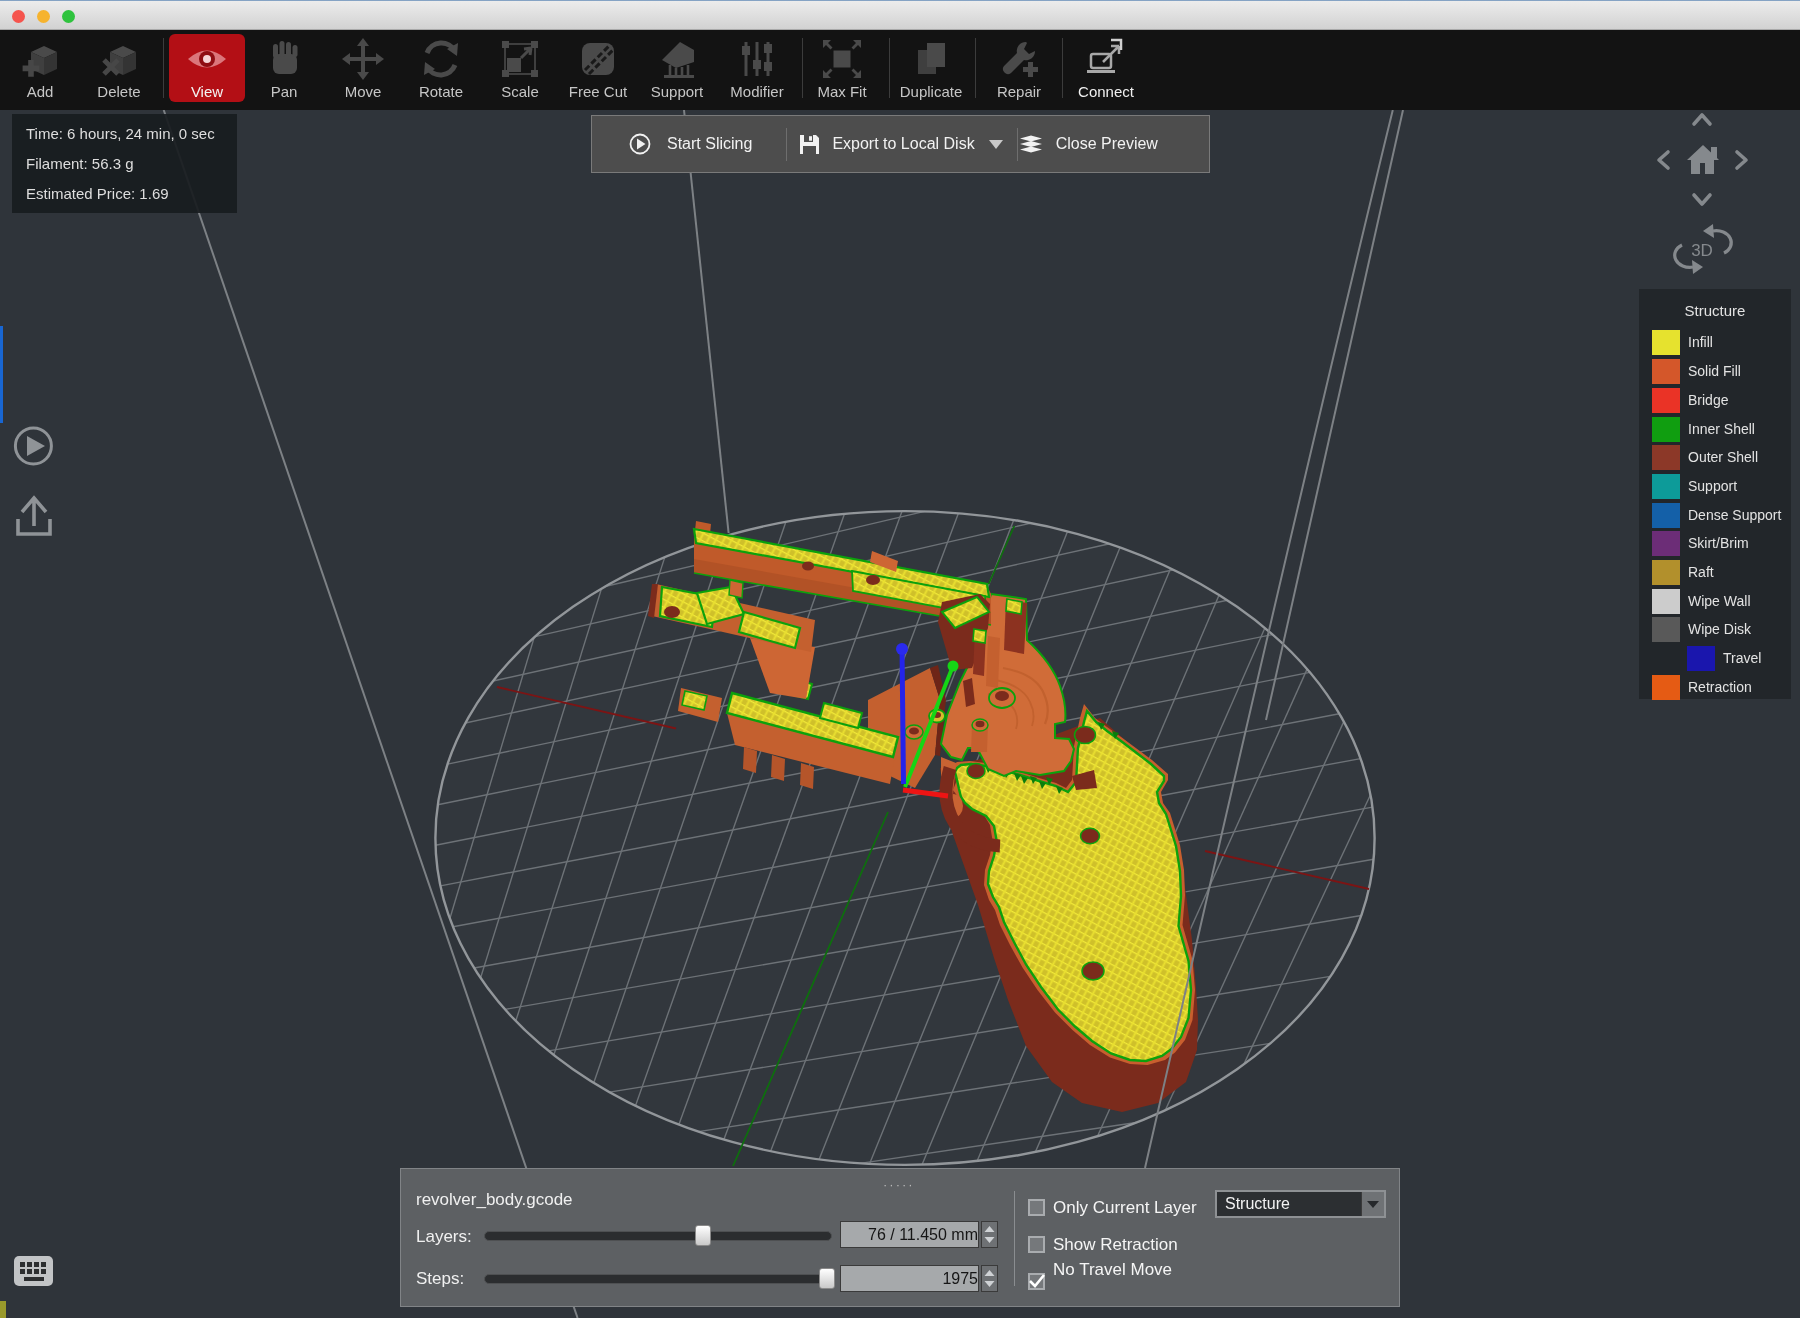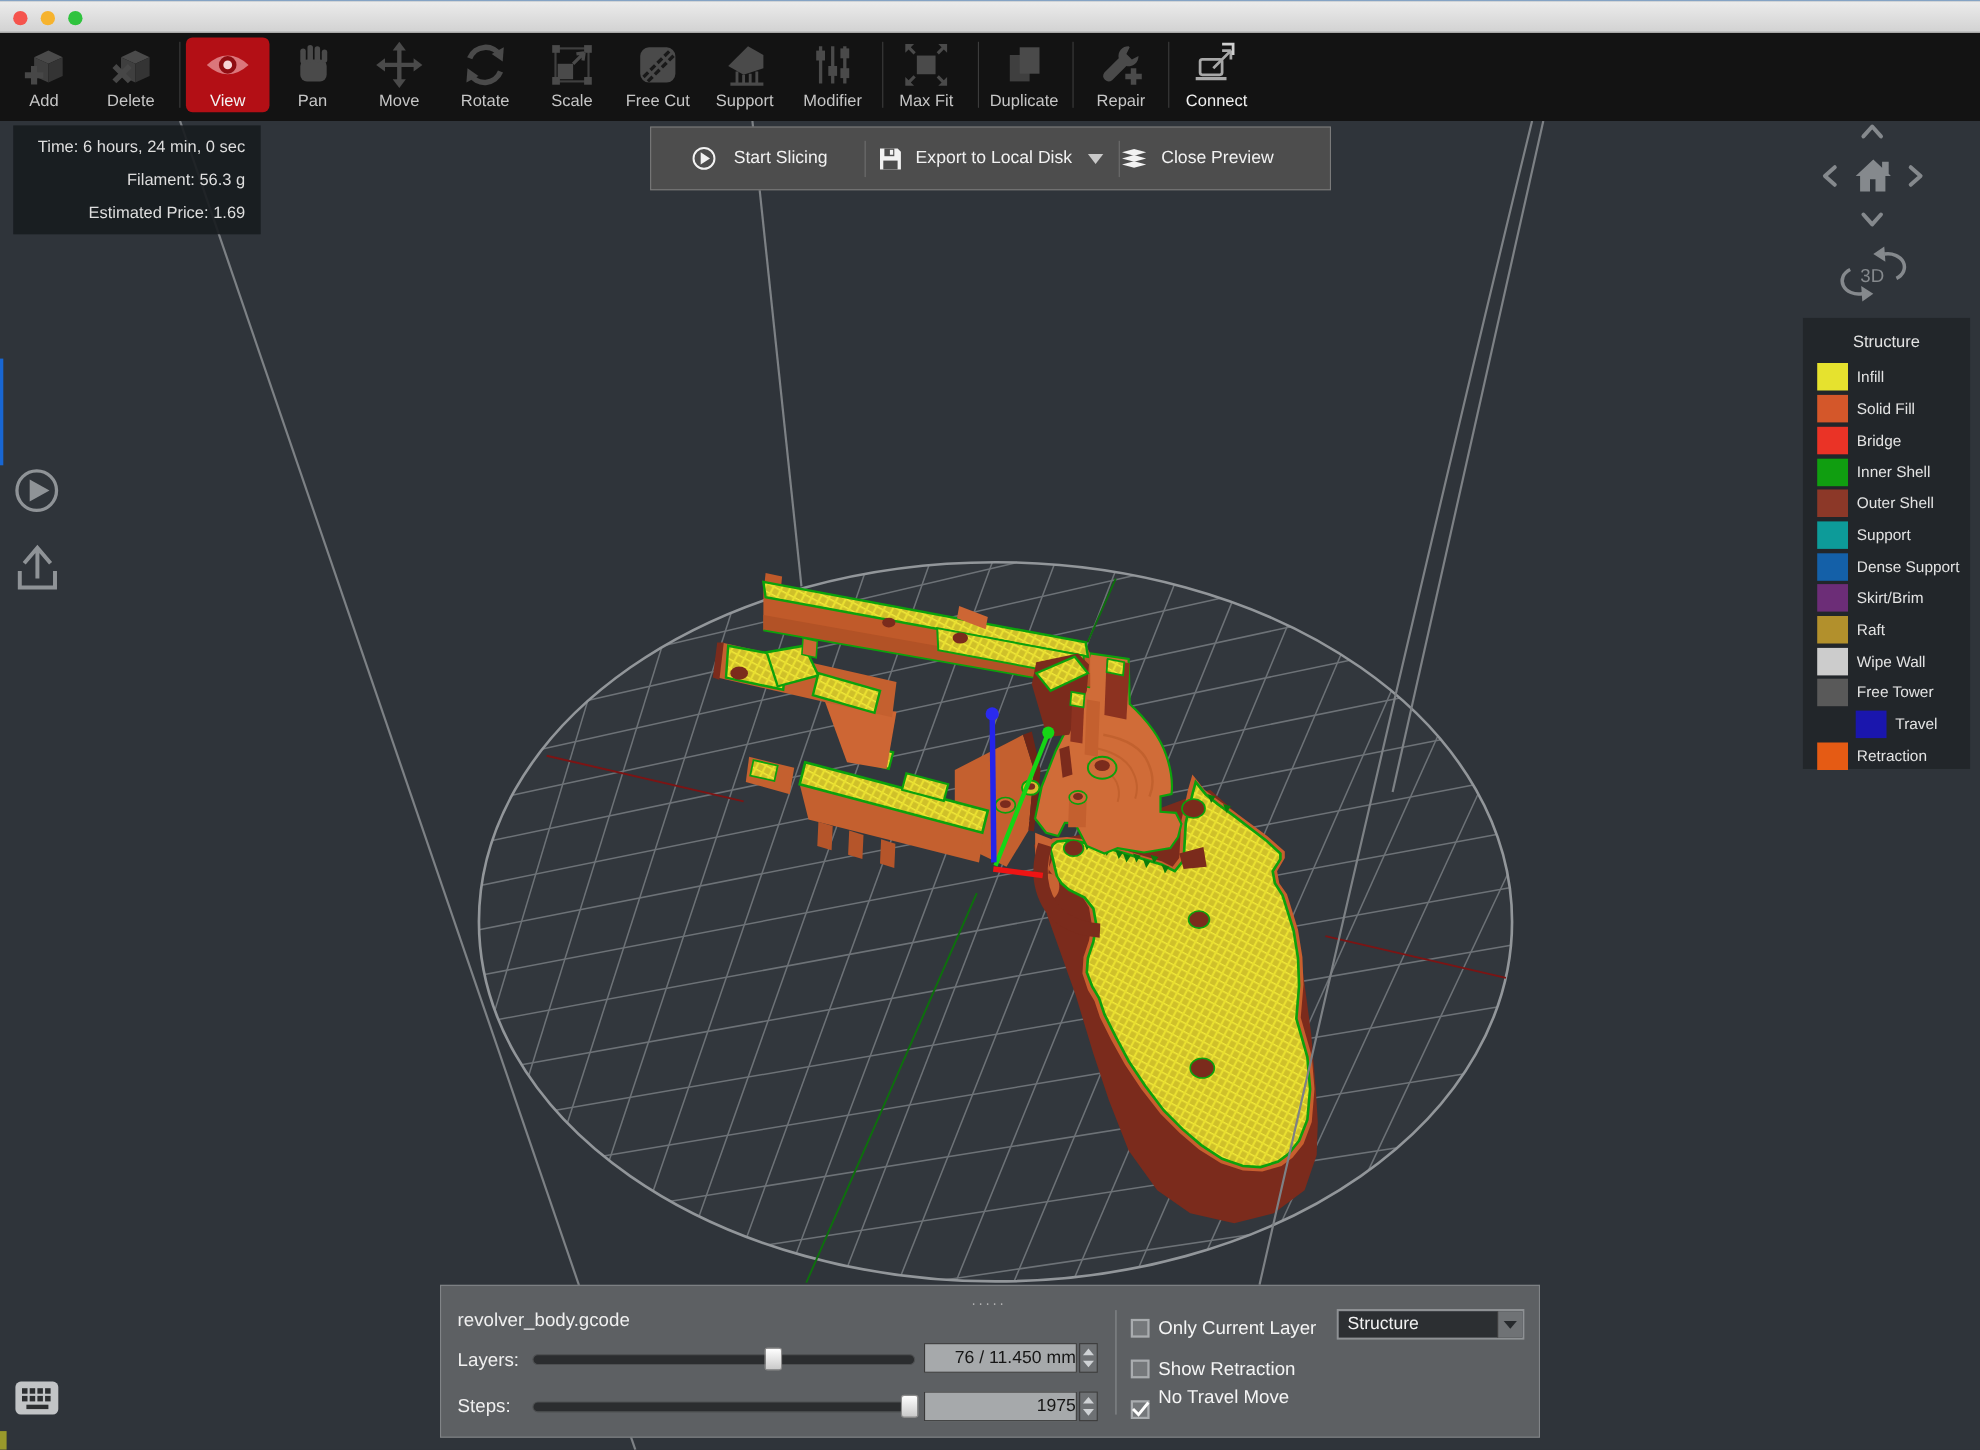--- a/index.html
+++ b/index.html
@@ -4,21 +4,21 @@
 *{box-sizing:border-box;}
 #titlebar{position:absolute;left:0;top:0;width:1800px;height:30px;background:linear-gradient(#ececec,#d2d2d2);border-top:1.5px solid #85a3c4;border-bottom:1px solid #a9a9a9;}
 #titlebar .tl{position:absolute;top:9px;width:13px;height:13px;border-radius:50%;}
 #title-text{position:absolute;top:6px;left:0;width:100%;text-align:center;font-size:15px;color:#3c3c3c;}
 #toolbar{position:absolute;left:0;top:30px;width:1800px;height:80px;background:#131313;}
 .tbi{position:absolute;top:4px;width:76px;height:68px;text-align:center;color:#c6c6c6;font-size:15px;}
 .tbi svg{display:block;margin:2px auto 0;}
 .tbi .lbl{margin-top:1px;}
 .tbsep{position:absolute;top:8px;width:1px;height:60px;background:#3c3c3c;}
 #viewport-svg{position:absolute;left:0;top:0;}
-#infobox{position:absolute;left:12px;top:114px;width:225px;height:99px;background:rgba(24,28,32,0.92);color:#dedede;font-size:15px;padding:11px 14px;white-space:nowrap;overflow:hidden;text-align:right;}
+#infobox{position:absolute;left:12px;top:114px;width:225px;height:99px;background:rgba(24,28,32,0.92);color:#dedede;font-size:15px;padding:11px 14px;white-space:nowrap;overflow:hidden;}
 #infobox div{margin-bottom:13px;}
 #topbtns{position:absolute;left:591px;top:115px;width:619px;height:58px;background:#4d4d4d;border:1px solid #7a7a7a;display:flex;align-items:center;color:#f2f2f2;font-size:16px;}
 #topbtns .vsep{width:1px;height:33px;background:#6e6e6e;}
 #structure{position:absolute;left:1639px;top:289px;width:152px;height:410px;background:#22262a;color:#e3e3e3;}
 #structure .ttl{text-align:center;font-size:15px;padding-top:13px;}
 .swrow{position:absolute;left:13px;width:139px;height:25px;font-size:14px;}
 .swrow .sw{position:absolute;left:0;top:0;width:28px;height:25px;}
 .swrow .swl{position:absolute;left:36px;top:4px;white-space:nowrap;}
 #botpanel{position:absolute;left:400px;top:1168px;width:1000px;height:139px;background:#5d6063;border:1px solid #818487;color:#f0f0f0;font-size:16px;}
 #botpanel .dots{position:absolute;left:482px;top:8px;color:#b9b9b9;font-size:13px;letter-spacing:2px;}
@@ -466,21 +466,21 @@
     <div class="swrow" style="top:271.0px;">
       <div class="sw" style="background:#b2902c;"></div>
       <div class="swl">Raft</div>
     </div>
     <div class="swrow" style="top:299.7px;">
       <div class="sw" style="background:#cccccc;"></div>
       <div class="swl">Wipe Wall</div>
     </div>
     <div class="swrow" style="top:328.4px;">
       <div class="sw" style="background:#595959;"></div>
-      <div class="swl">Free Tower</div>
+      <div class="swl">Wipe Disk</div>
     </div>
     <div class="swrow" style="top:357.1px;margin-left:35px;">
       <div class="sw" style="background:#1a16ad;"></div>
       <div class="swl">Travel</div>
     </div>
     <div class="swrow" style="top:385.8px;">
       <div class="sw" style="background:#e55b14;"></div>
       <div class="swl">Retraction</div>
     </div>
 </div>

